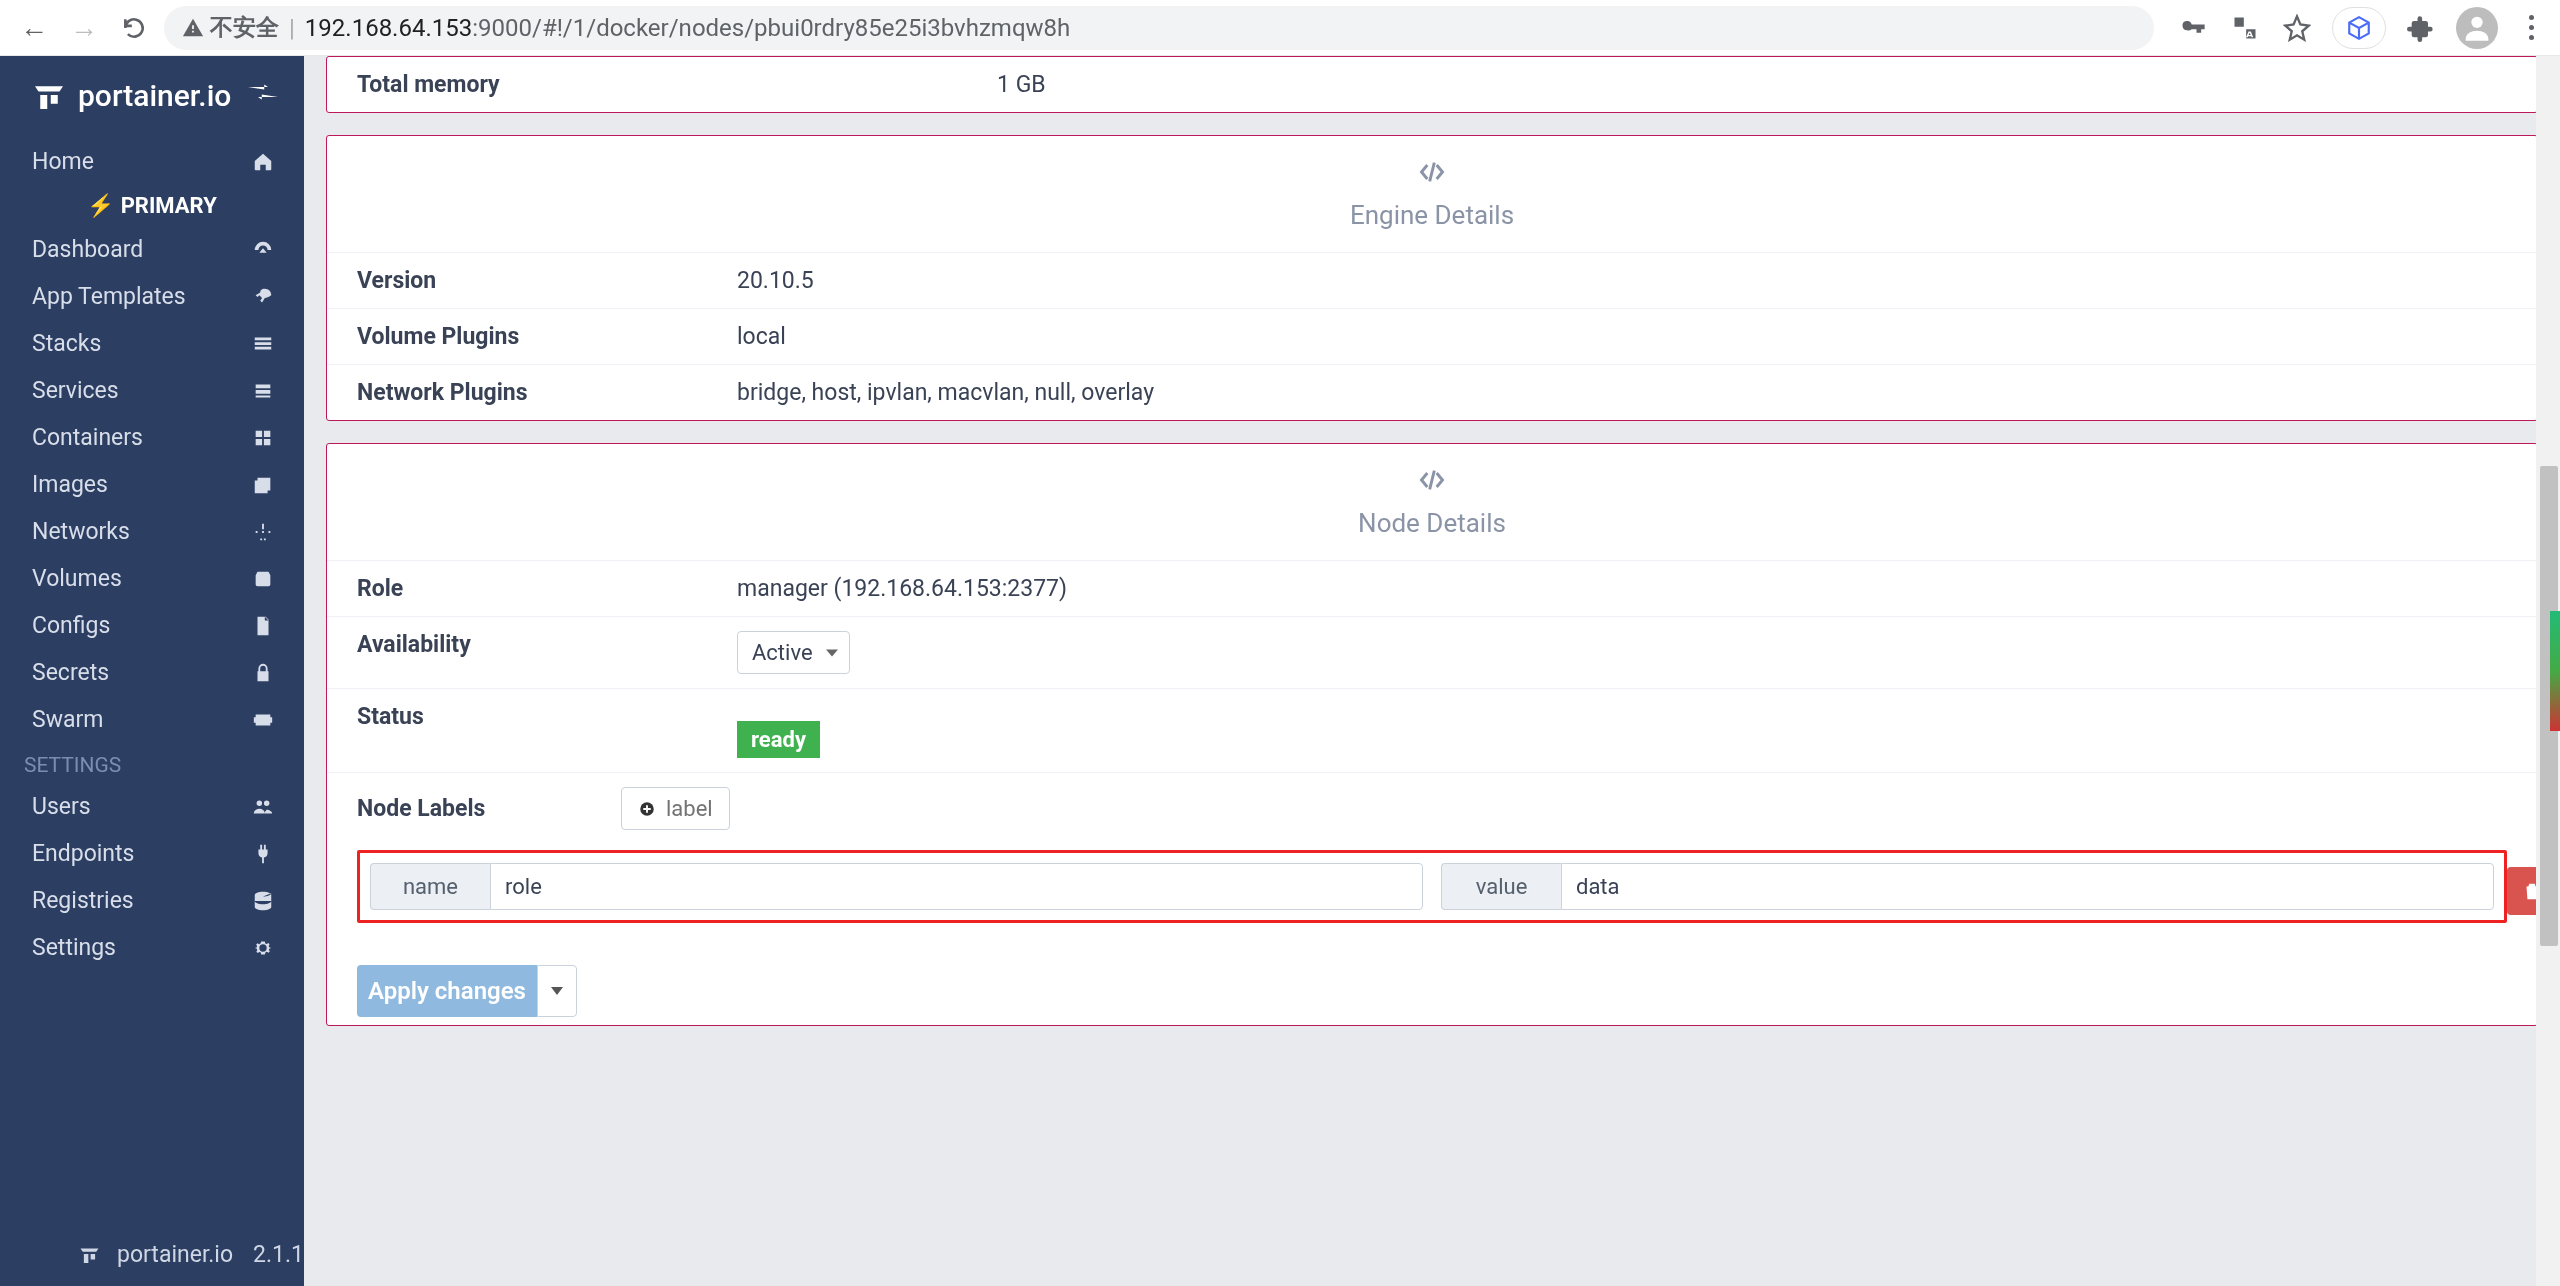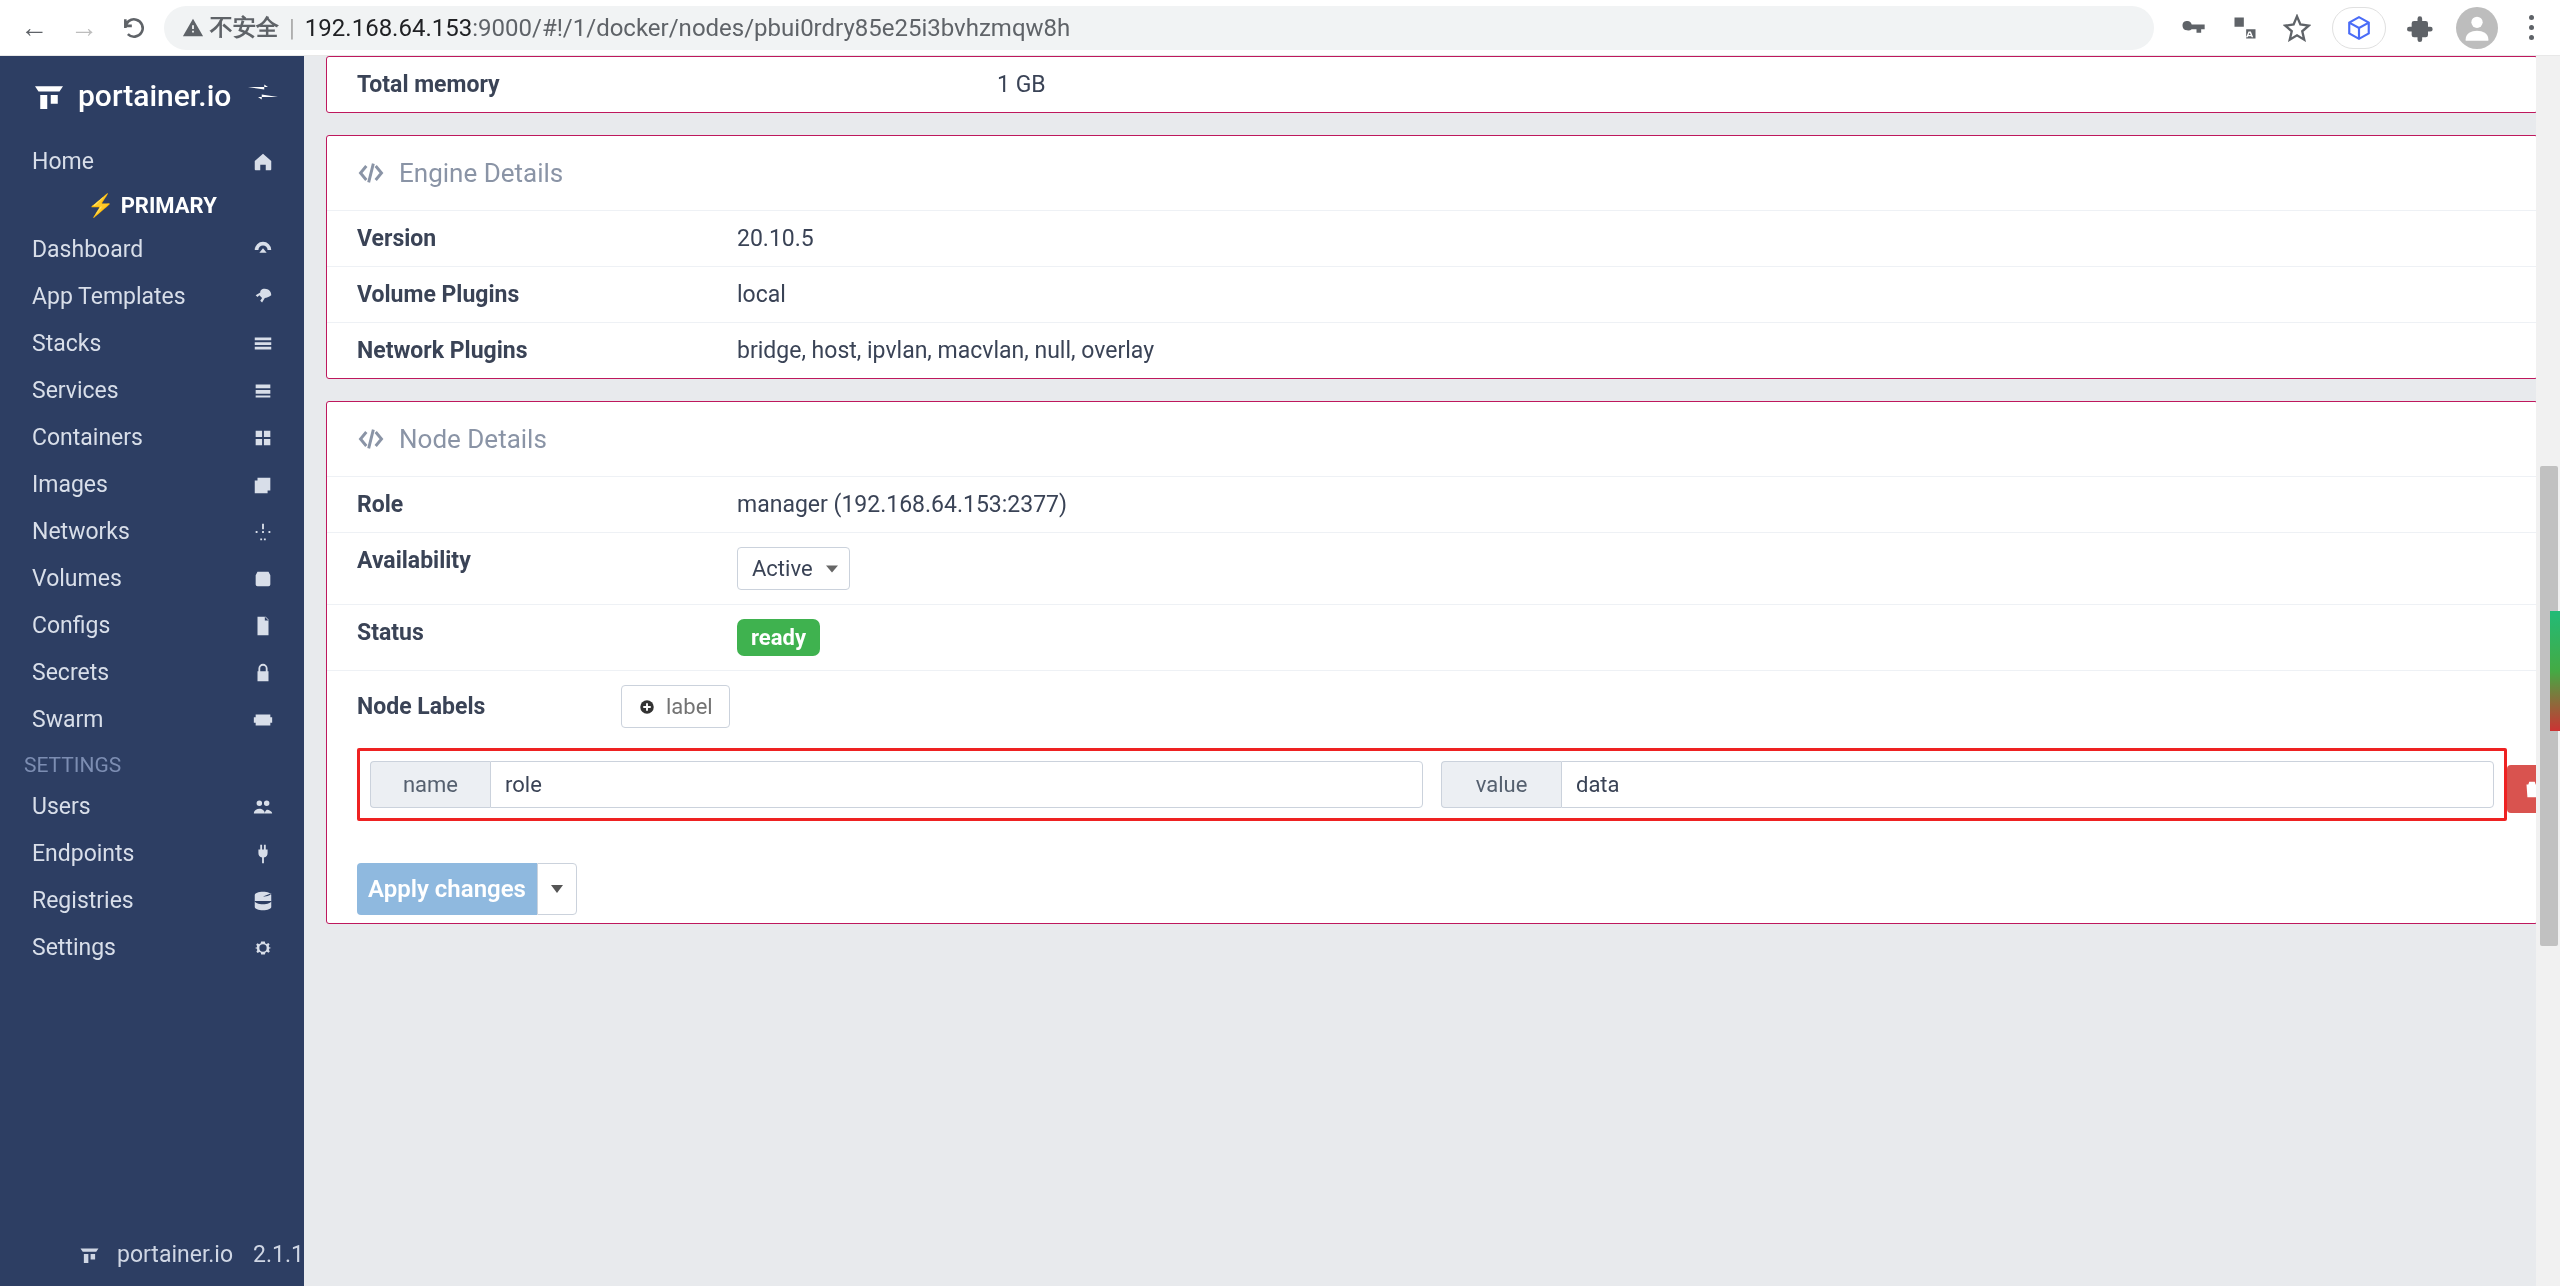--- a/index.html
+++ b/index.html
@@ -38,34 +38,34 @@
 .side-group .plug{ margin-right:6px; }
 .side-heading { padding:10px 28px 6px 24px; color:#7c8db2; font-size:21px; }
 
 .sidebar-footer { margin-top:auto; padding:18px 0 18px 76px; display:flex; align-items:center; gap:14px; color:#cfd6e4; font-size:23px;}
 .sidebar-footer svg{ width:28px; height:28px; fill:#cfd6e4;}
 
 .main { flex:1; overflow:auto; padding:0 22px 26px 22px; }
 
 .panel { background:#fff; border:1px solid #be185d; border-radius:3px; margin-top:0; }
 .panel + .panel { margin-top:22px; }
-.panel-head { display:flex; align-items:center; gap:14px; padding:22px 30px; color:#8a94a6; font-size:26px; border-bottom:1px solid #eef1f5; }
+.panel-head { display:flex; align-items:center; gap:14px; padding:22px 30px; color:#8a94a6; font-size:26px; border-bottom:1px solid #eef1f5;flex-direction:column; }
 .panel-head svg{ width:28px; height:28px; stroke:#8a94a6; fill:none; stroke-width:2.5; }
 
 .row { display:flex; padding:14px 30px; border-bottom:1px solid #eef1f5; font-size:23px; color:#3b4351; }
 .row:last-child{ border-bottom:none; }
 .row .k { width:380px; font-weight:700; color:#3a4356; }
 .row .v { flex:1; color:#3a4356; }
 .row.single .k{ width:640px; }
 
 .select { border:1px solid #cbd2dc; border-radius:4px; padding:8px 36px 8px 14px; font-size:22px; color:#3a4356; appearance:none; background:#fff; position:relative;}
 .select-wrap{ position:relative; display:inline-block;}
 .select-wrap::after{ content:''; position:absolute; right:12px; top:50%; width:0;height:0;border-left:6px solid transparent;border-right:6px solid transparent;border-top:7px solid #666; transform:translateY(-50%);}
 
-.badge-ready{ display:inline-block; background:#3fb24f; color:#fff; font-weight:700; padding:6px 14px; border-radius:7px; font-size:22px;}
+.badge-ready{ display:inline-block; background:#3fb24f; color:#fff; font-weight:700; padding:6px 14px; border-radius:0; font-size:22px;margin-top:18px;}
 
 .label-area{ padding:14px 30px 22px 30px;}
 .label-head{ display:flex; align-items:center; gap:8px; font-size:23px; color:#3a4356;}
 .label-head .k{ width:256px; font-weight:700;}
 .btn-outline{ border:1px solid #cbd2dc; background:#fff; border-radius:4px; padding:8px 16px; font-size:22px; color:#737373; display:inline-flex; align-items:center; gap:10px; cursor:pointer;}
 .btn-outline svg{width:18px;height:18px;}
 
 .label-row-wrap{ margin-top:20px; border:3px solid #e22; border-radius:2px; padding:10px 10px; display:flex; gap:18px; align-items:center;}
 .ig{ display:flex; flex:1;}
 .ig .addon{ background:#eceff3; border:1px solid #cbd2dc; border-right:none; border-radius:4px 0 0 4px; padding:10px 0; width:120px; text-align:center; font-size:22px; color:#55606f;}

